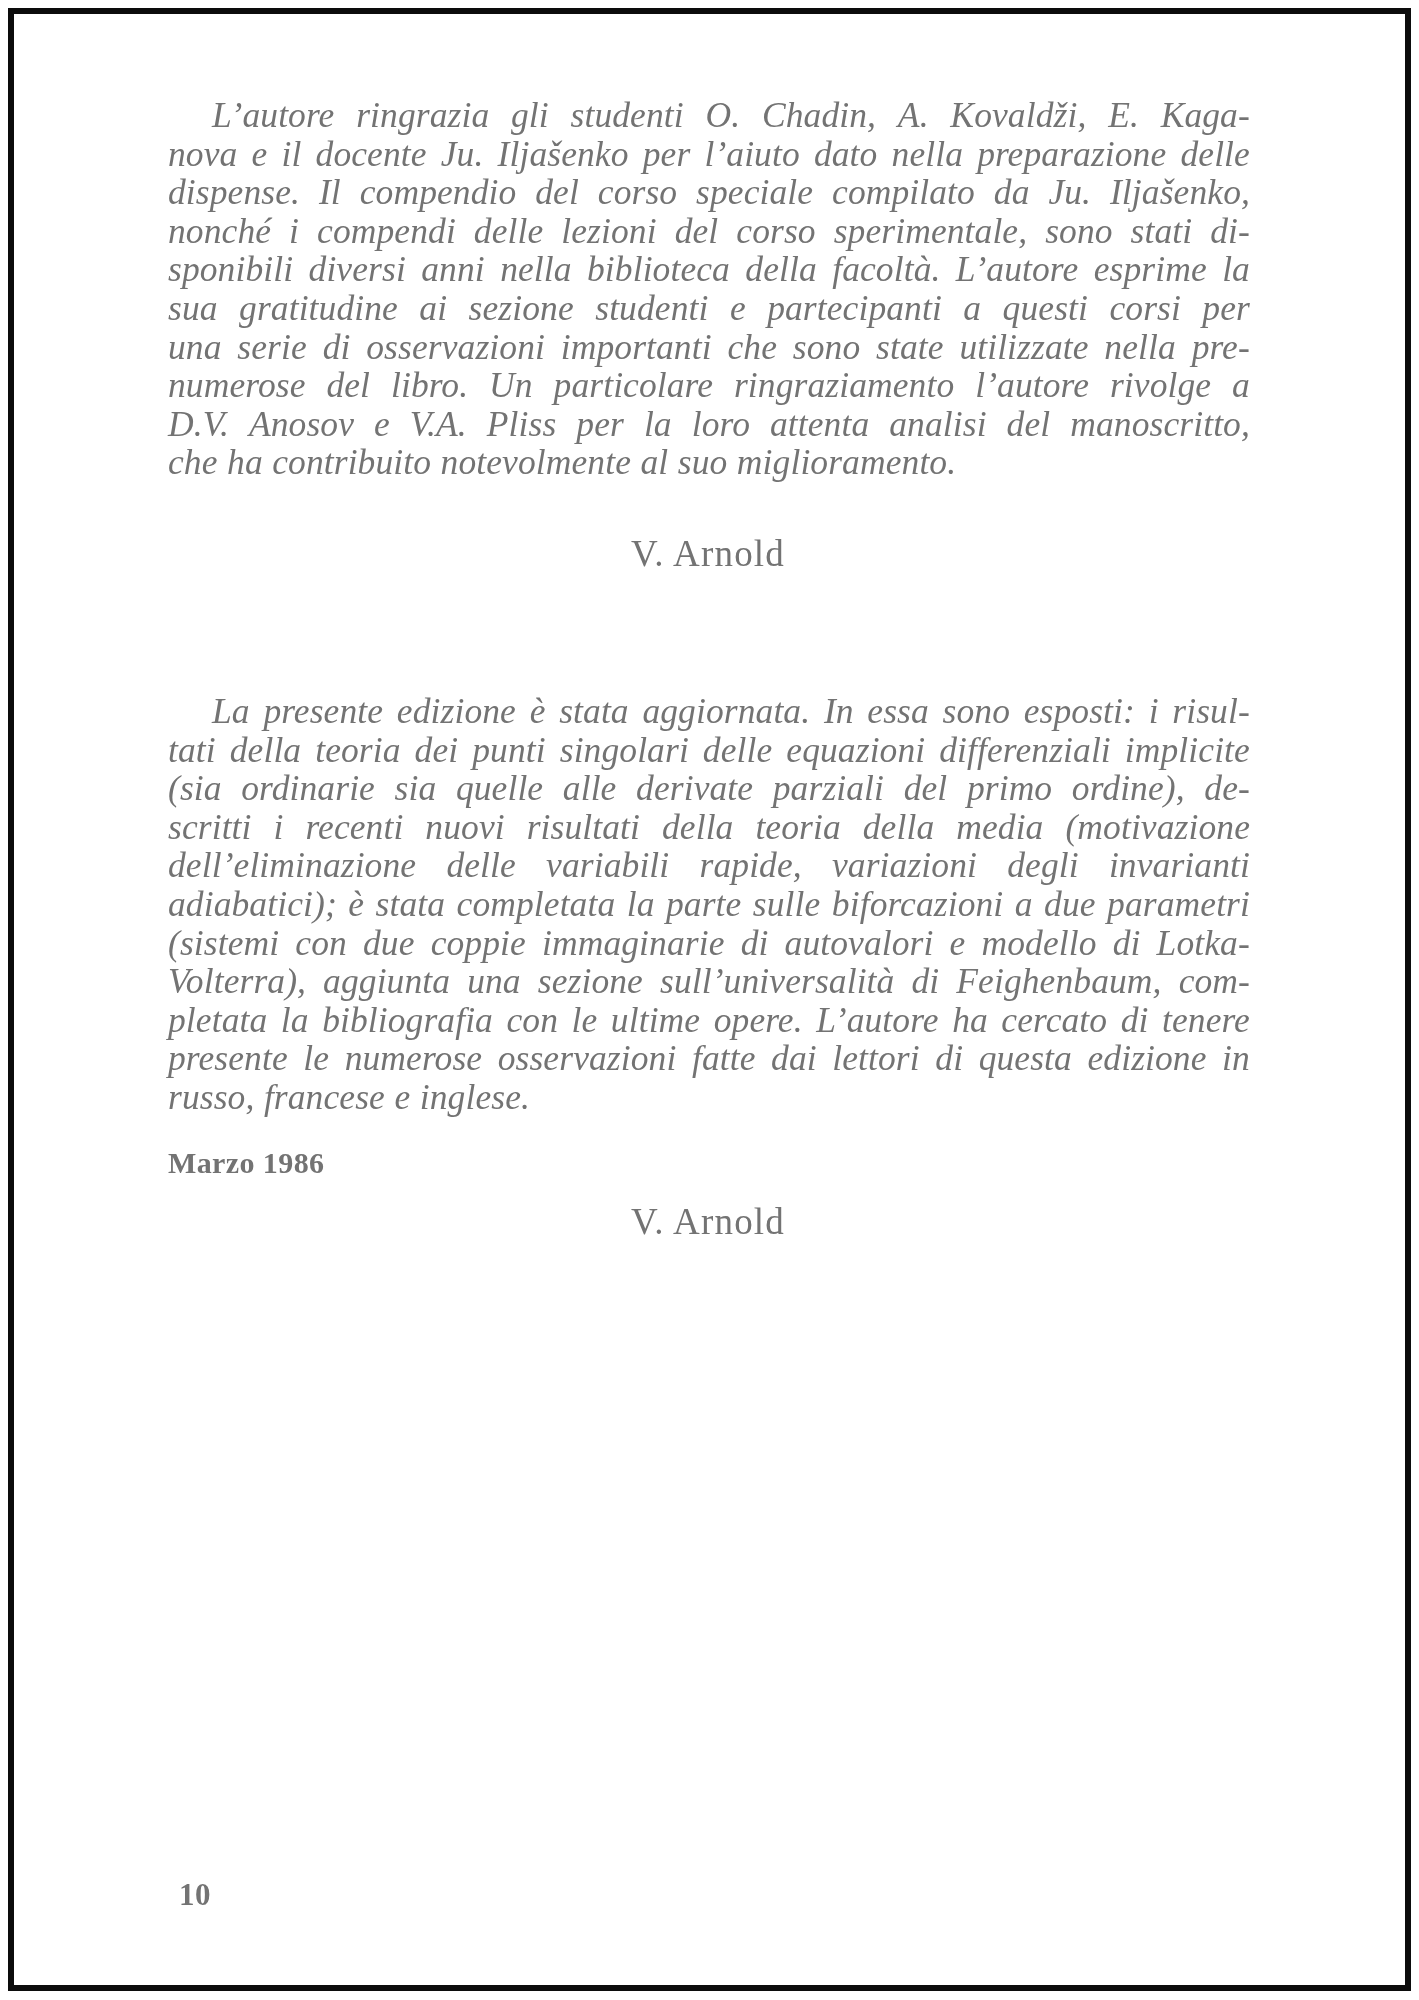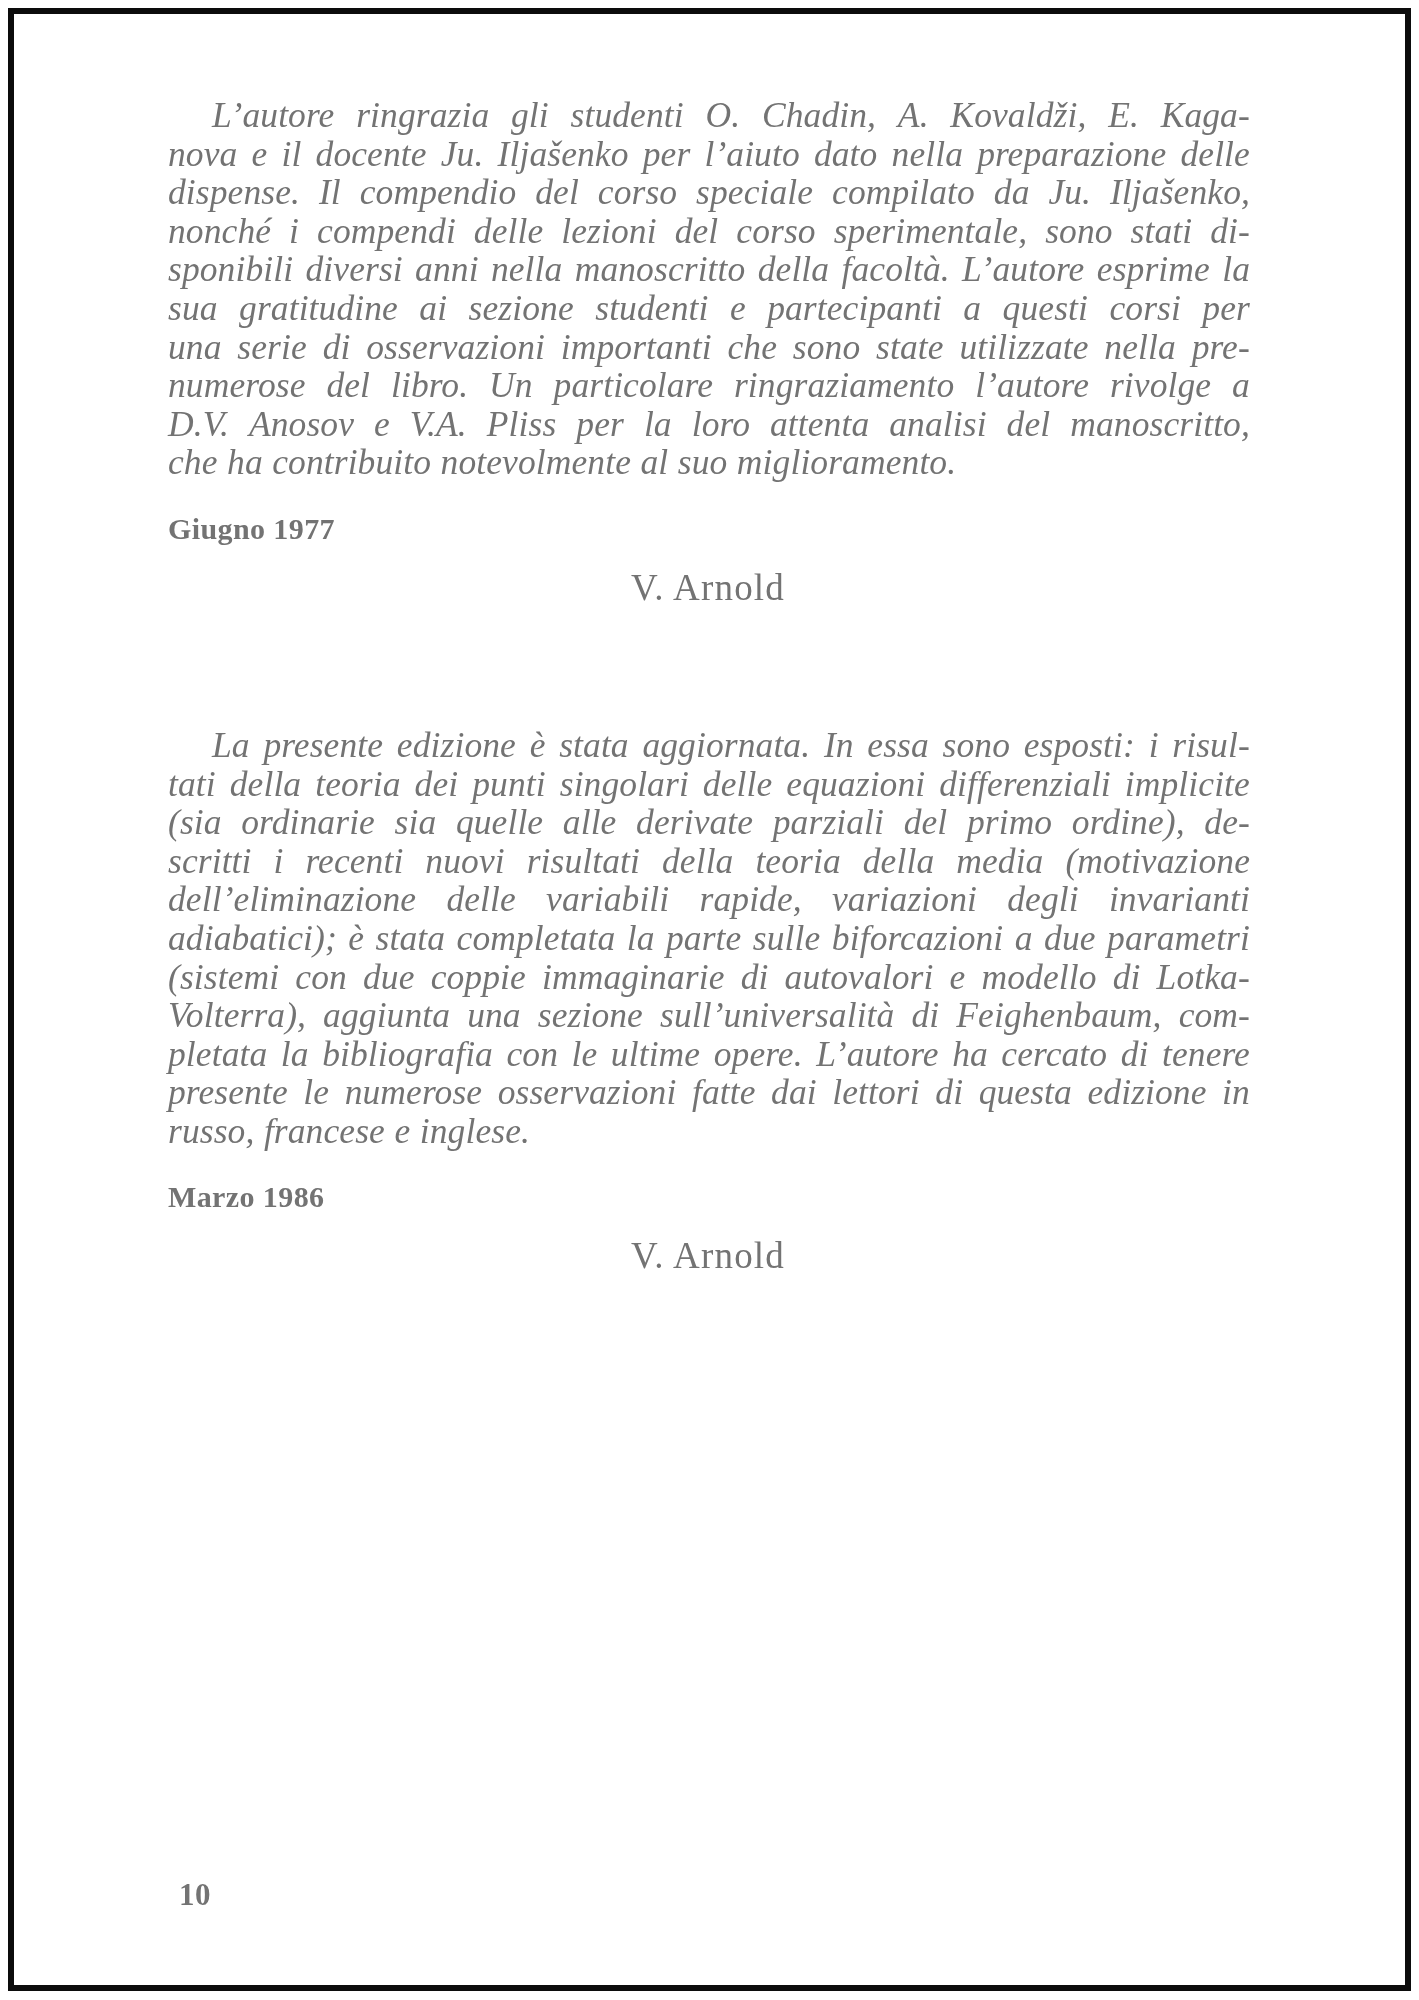--- a/index.html
+++ b/index.html
@@ -167,21 +167,21 @@
           <span>sperimentale,</span>
           <span>sono</span>
           <span>stati</span>
           <span>di-</span>
         </span>
       <span class="ln j">
           <span>sponibili</span>
           <span>diversi</span>
           <span>anni</span>
           <span>nella</span>
-          <span>manoscritto</span>
+          <span>biblioteca</span>
           <span>della</span>
           <span>facoltà.</span>
           <span>L’autore</span>
           <span>esprime</span>
           <span>la</span>
         </span>
       <span class="ln j">
           <span>sua</span>
           <span>gratitudine</span>
           <span>ai</span>
@@ -230,21 +230,20 @@
           <span>attenta</span>
           <span>analisi</span>
           <span>del</span>
           <span>manoscritto,</span>
         </span>
       <span class="ln last">che ha contribuito notevolmente al suo miglioramento.</span>
     </div>
 
     <div class="gap-after-para-1"></div>
 
-    <div class="date-line">Giugno 1977</div>
 
     <div class="gap-after-date-1"></div>
 
     <div class="signature">V. Arnold</div>
 
     <div class="gap-between-blocks"></div>
 
     <div class="para block-2">
       <span class="ln j">
           <span style="margin-left: 44px;">La</span>

